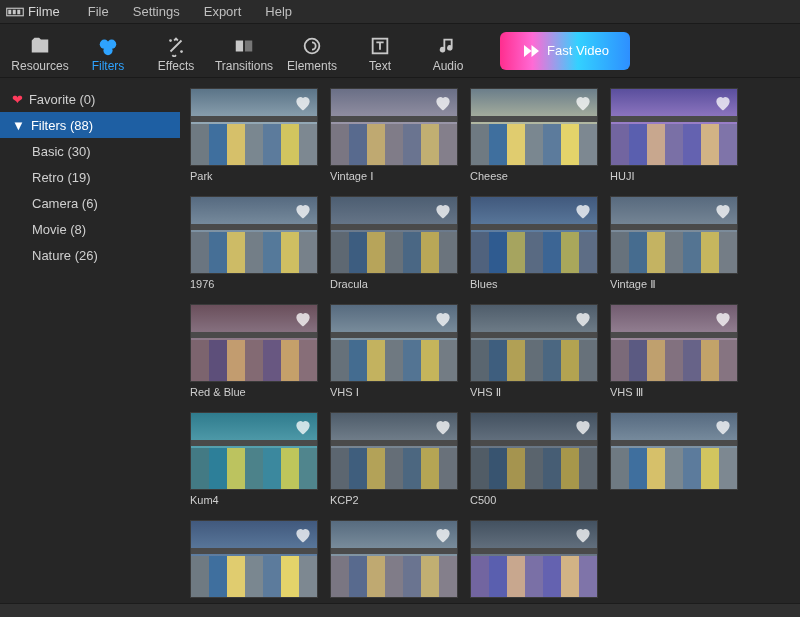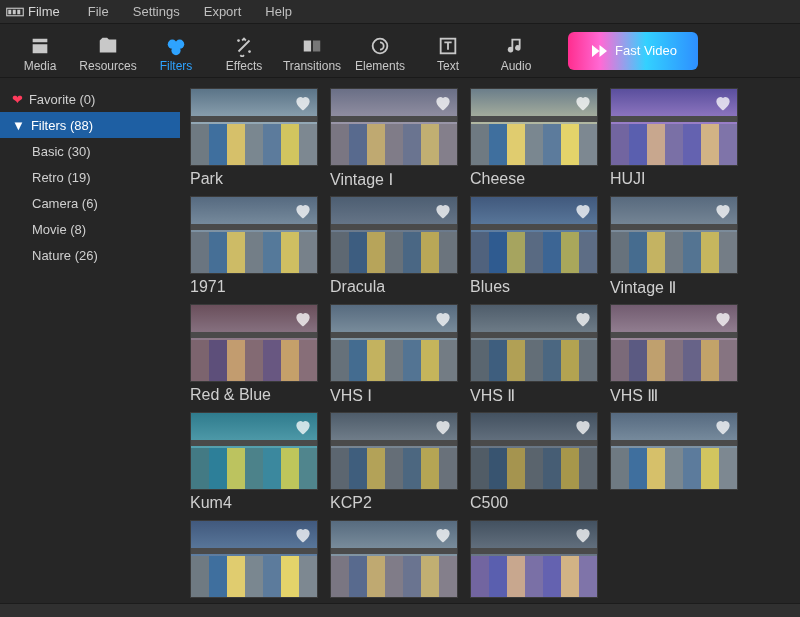--- a/index.html
+++ b/index.html
@@ -148,21 +148,21 @@
   }
   .fav-btn {
     position: absolute;
     top: 4px; right: 4px;
     width: 20px; height: 20px;
     color: rgba(255,255,255,0.75);
     cursor: pointer;
   }
   .card-label {
     color: #cfcfcf;
-    font-size: 16px;
+    font-size: 11px;
     padding-top: 4px;
   }
   .bottom-strip {
     height: 14px;
     background: #303030;
     border-top: 1px solid #1c1c1c;
   }
 
   
   .tint-park .sky{background:linear-gradient(#5b7488,#94a9b6);} 
@@ -201,28 +201,20 @@
       <div class="menu-item">Export</div>
       <div class="menu-item">Help</div>
     </div>
 </div>
 
 <div class="toolbar">
   <div id="tabs-slot" style="display:flex;">
       <div class="tool-tab">
         <span class="icon">
           <svg viewBox="0 0 24 24" fill="currentColor" style="width: 22px; height: 22px;">
-            <path d="M4 4h16v4H4zM4 10h16v10H4z"></path>
-          </svg>
-        </span>
-        <span>Media</span>
-      </div>
-      <div class="tool-tab">
-        <span class="icon">
-          <svg viewBox="0 0 24 24" fill="currentColor" style="width: 22px; height: 22px;">
             <path d="M3 6l3-3h5l2 2h8v14H3z"></path>
           </svg>
         </span>
         <span>Resources</span>
       </div>
       <div class="tool-tab active">
         <span class="icon">
           <svg viewBox="0 0 24 24" fill="currentColor" style="width: 22px; height: 22px;">
             <circle cx="8" cy="10" r="5"></circle>
             <circle cx="16" cy="10" r="5"></circle>
@@ -390,21 +382,21 @@
             <div style="background: rgb(205, 187, 102);"></div>
             <div style="background: rgb(115, 126, 135);"></div>
             <div style="background: rgb(85, 121, 154);"></div>
             <div style="background: rgb(207, 191, 98);"></div>
             <div style="background: rgb(119, 129, 138);"></div>
           </div>
           <div class="fav-btn"><svg viewBox="0 0 24 24" fill="currentColor">
               <path d="M12 21s-8-5.3-8-11a5 5 0 0 1 8-4 5 5 0 0 1 8 4c0 5.7-8 11-8 11z"></path>
             </svg></div>
         </div>
-        <div class="card-label">1971</div>
+        <div class="card-label">1976</div>
       </div>
       <div class="card">
         <div class="thumb tint-dracula">
           <div class="sky"></div>
           <div class="roof"></div>
           <div class="houses">
             <div style="background: rgb(94, 104, 114);"></div>
             <div style="background: rgb(61, 93, 128);"></div>
             <div style="background: rgb(183, 164, 90);"></div>
             <div style="background: rgb(103, 113, 122);"></div>

